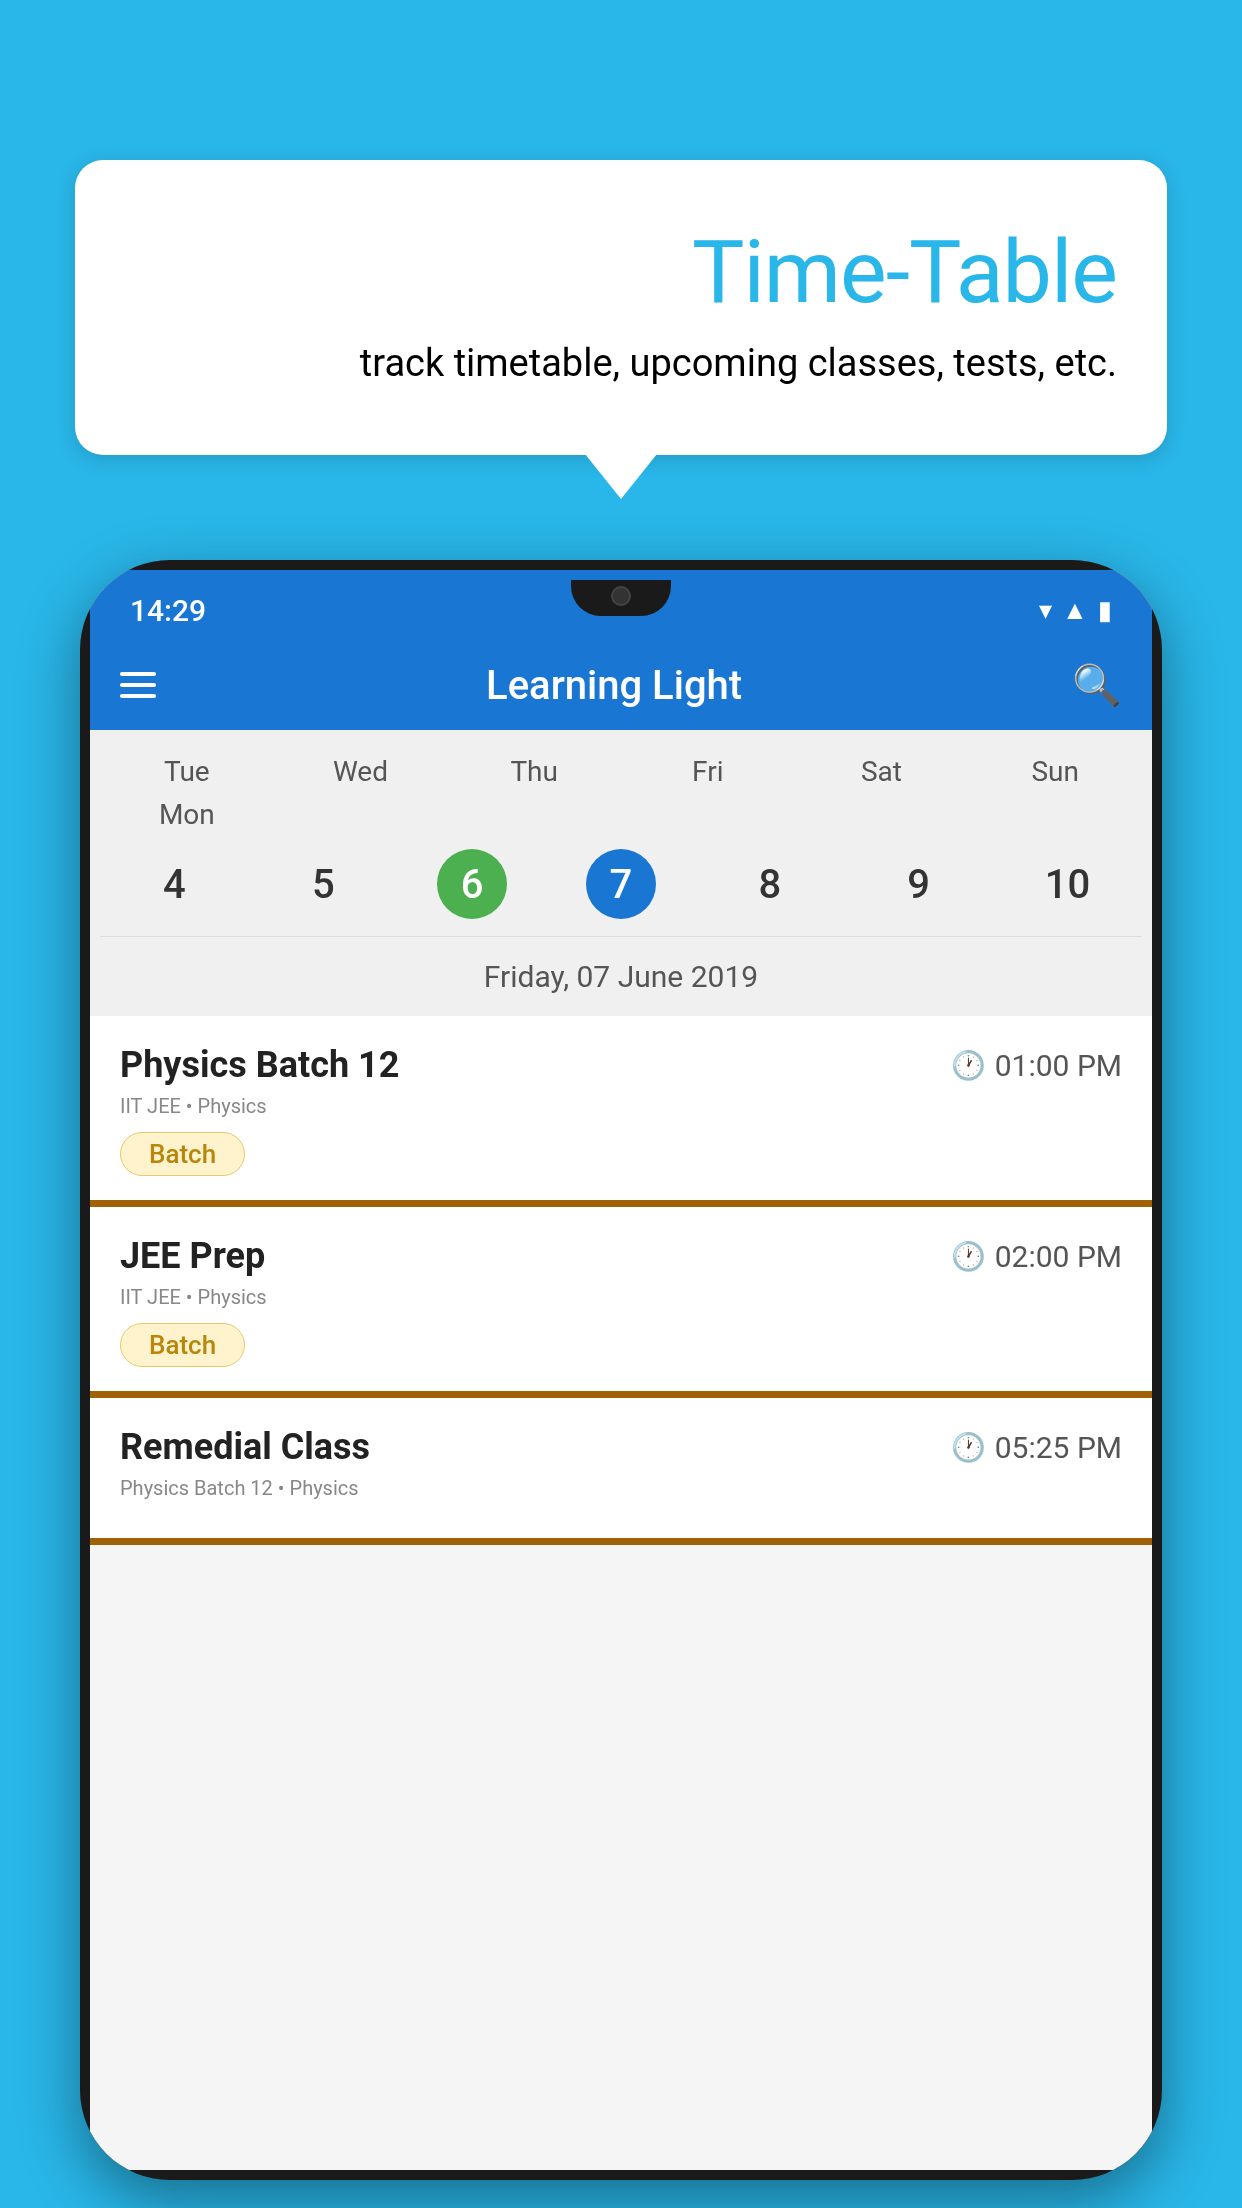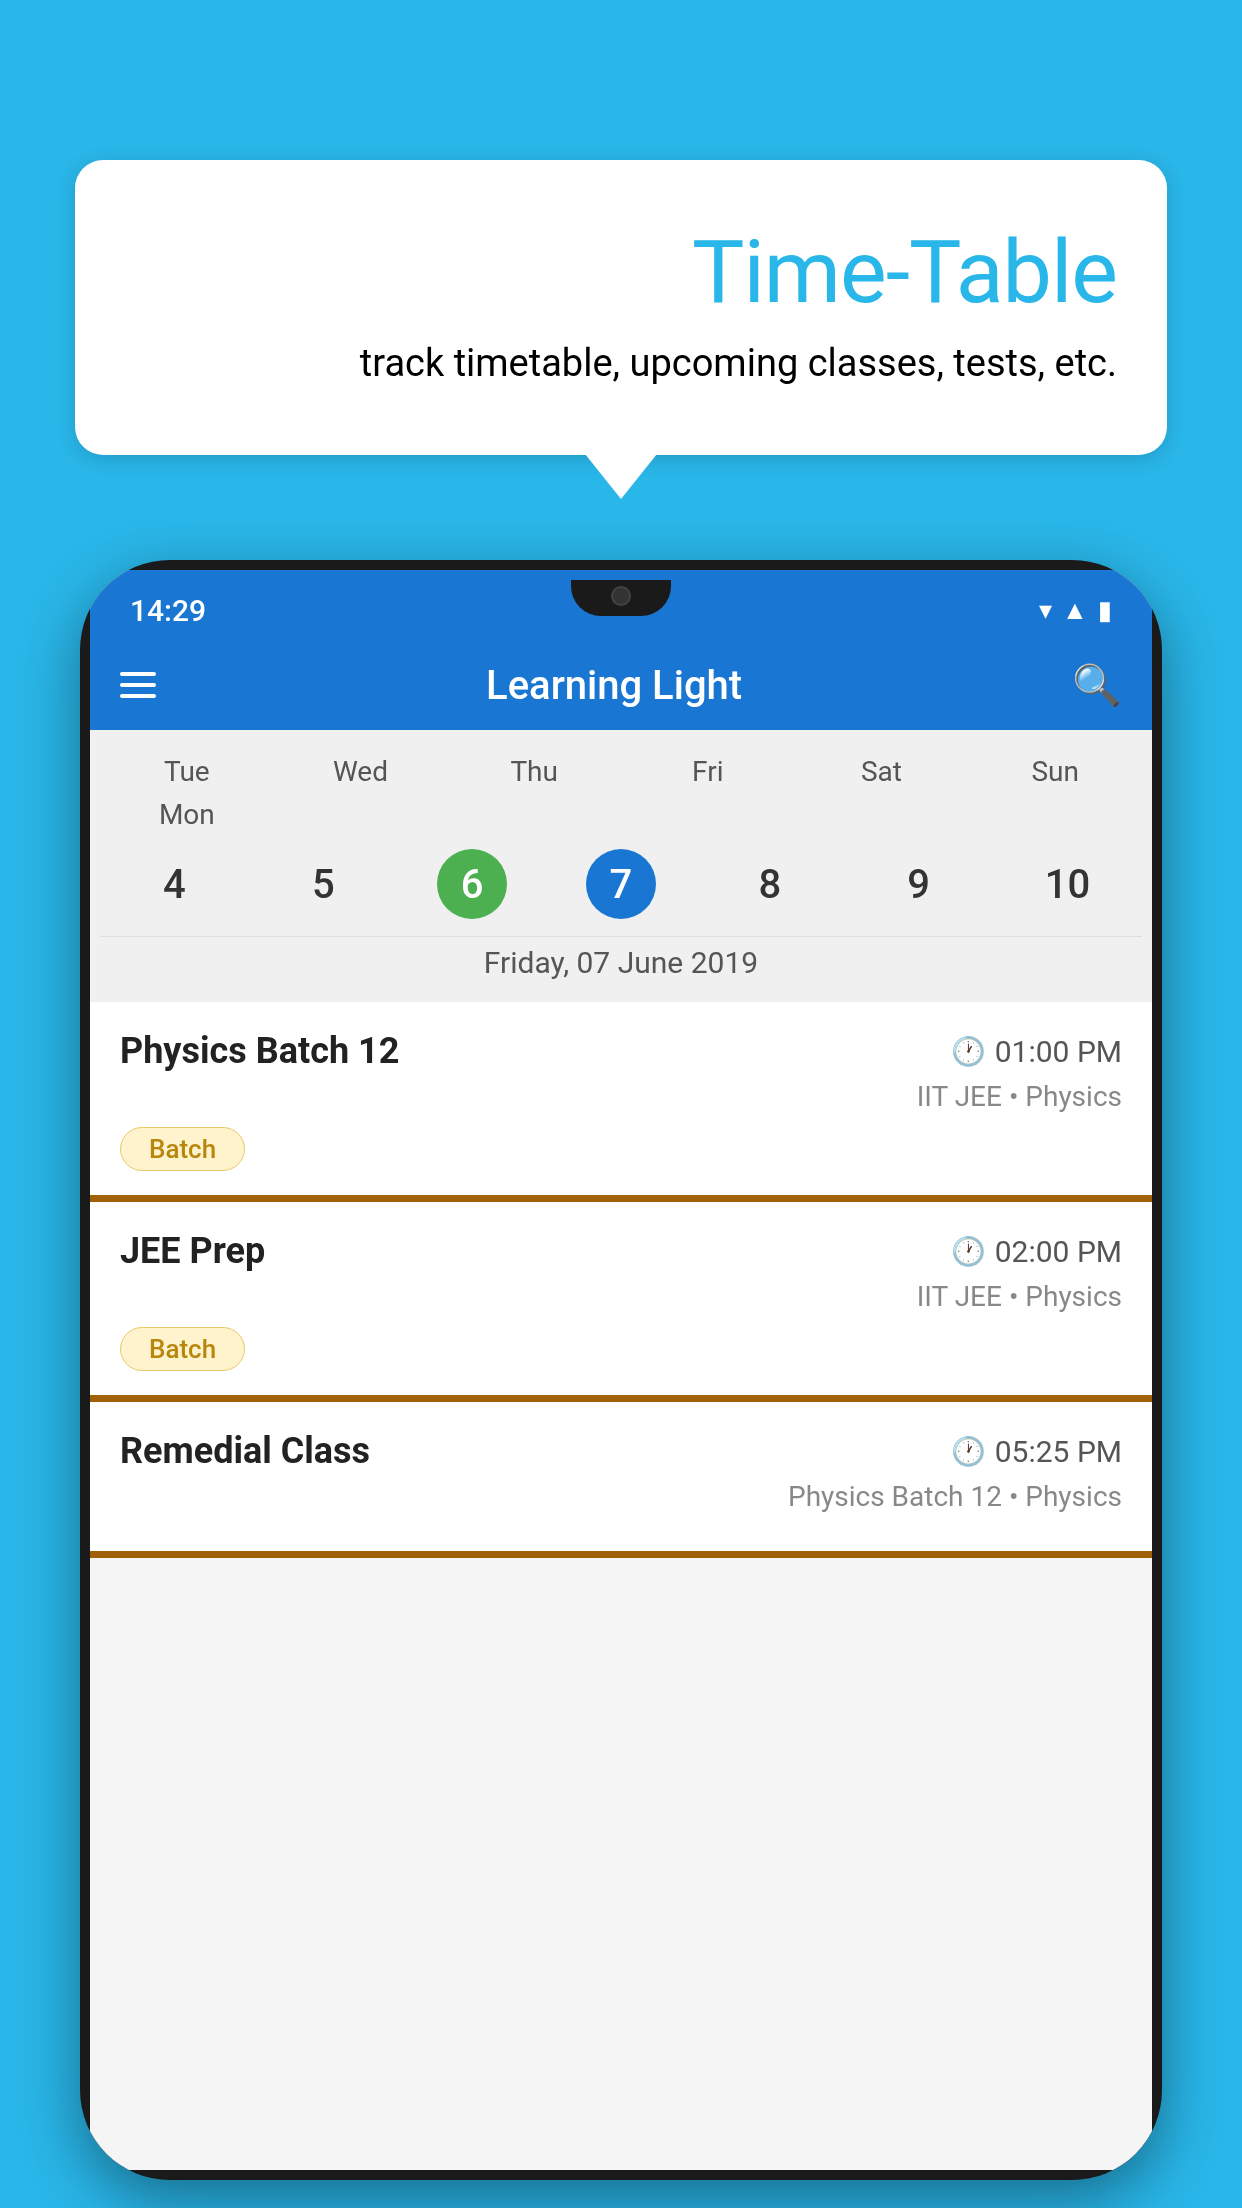--- a/index.html
+++ b/index.html
@@ -211,21 +211,21 @@
       border-radius: 50%;
       width: 70px;
       height: 70px;
       margin: auto;
     }
 
     .selected-date-label {
       text-align: center;
       font-size: 30px;
       color: #555;
-      padding: 8px 0 12px;
+      padding: 22px 0 12px;
       border-top: 1px solid #ddd;
     }
 
     
     .schedule-list {
       background: white;
       overflow-y: auto;
     }
 
     .schedule-item {
@@ -254,24 +254,23 @@
       font-size: 30px;
       color: #555;
     }
 
     .clock-icon {
       font-size: 28px;
       color: #888;
     }
 
     .schedule-meta {
-      font-size: 28px;
+      font-size: 20px;
       color: #888;
       margin-bottom: 14px;
-      text-align: right;
     }
 
     .batch-tag {
       display: inline-block;
       background: #fff3cd;
       color: #b8860b;
       border: 1.5px solid #e8c96a;
       border-radius: 30px;
       padding: 6px 28px;
       font-size: 26px;

